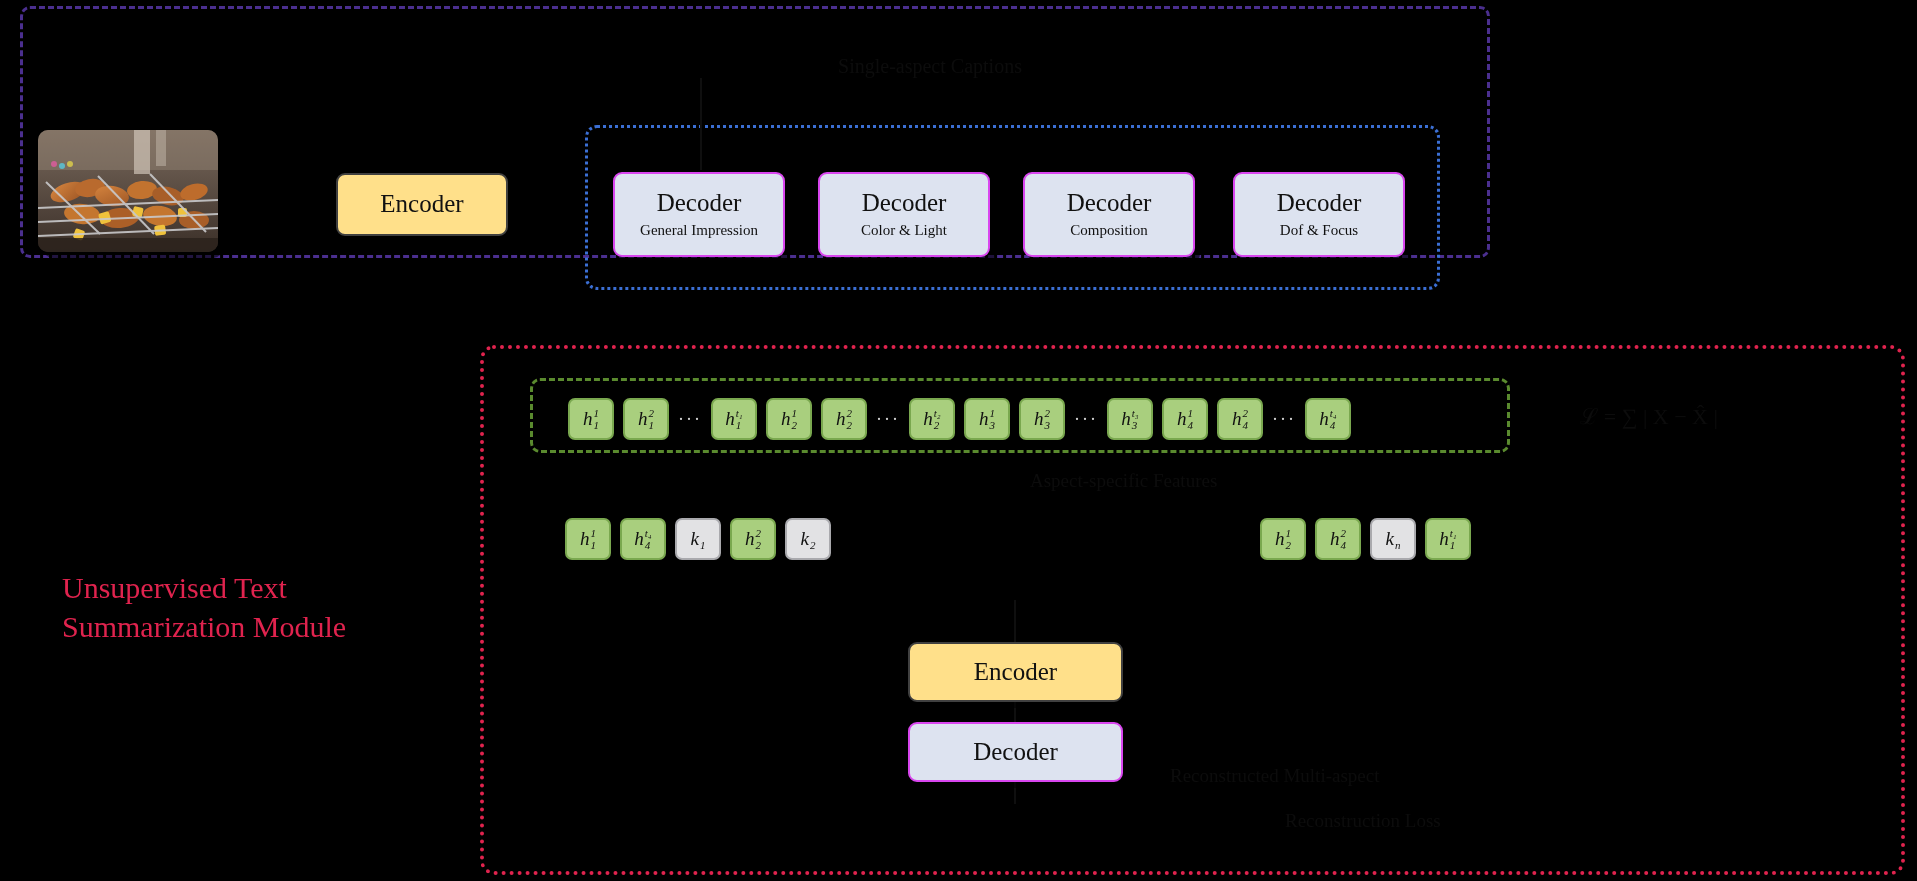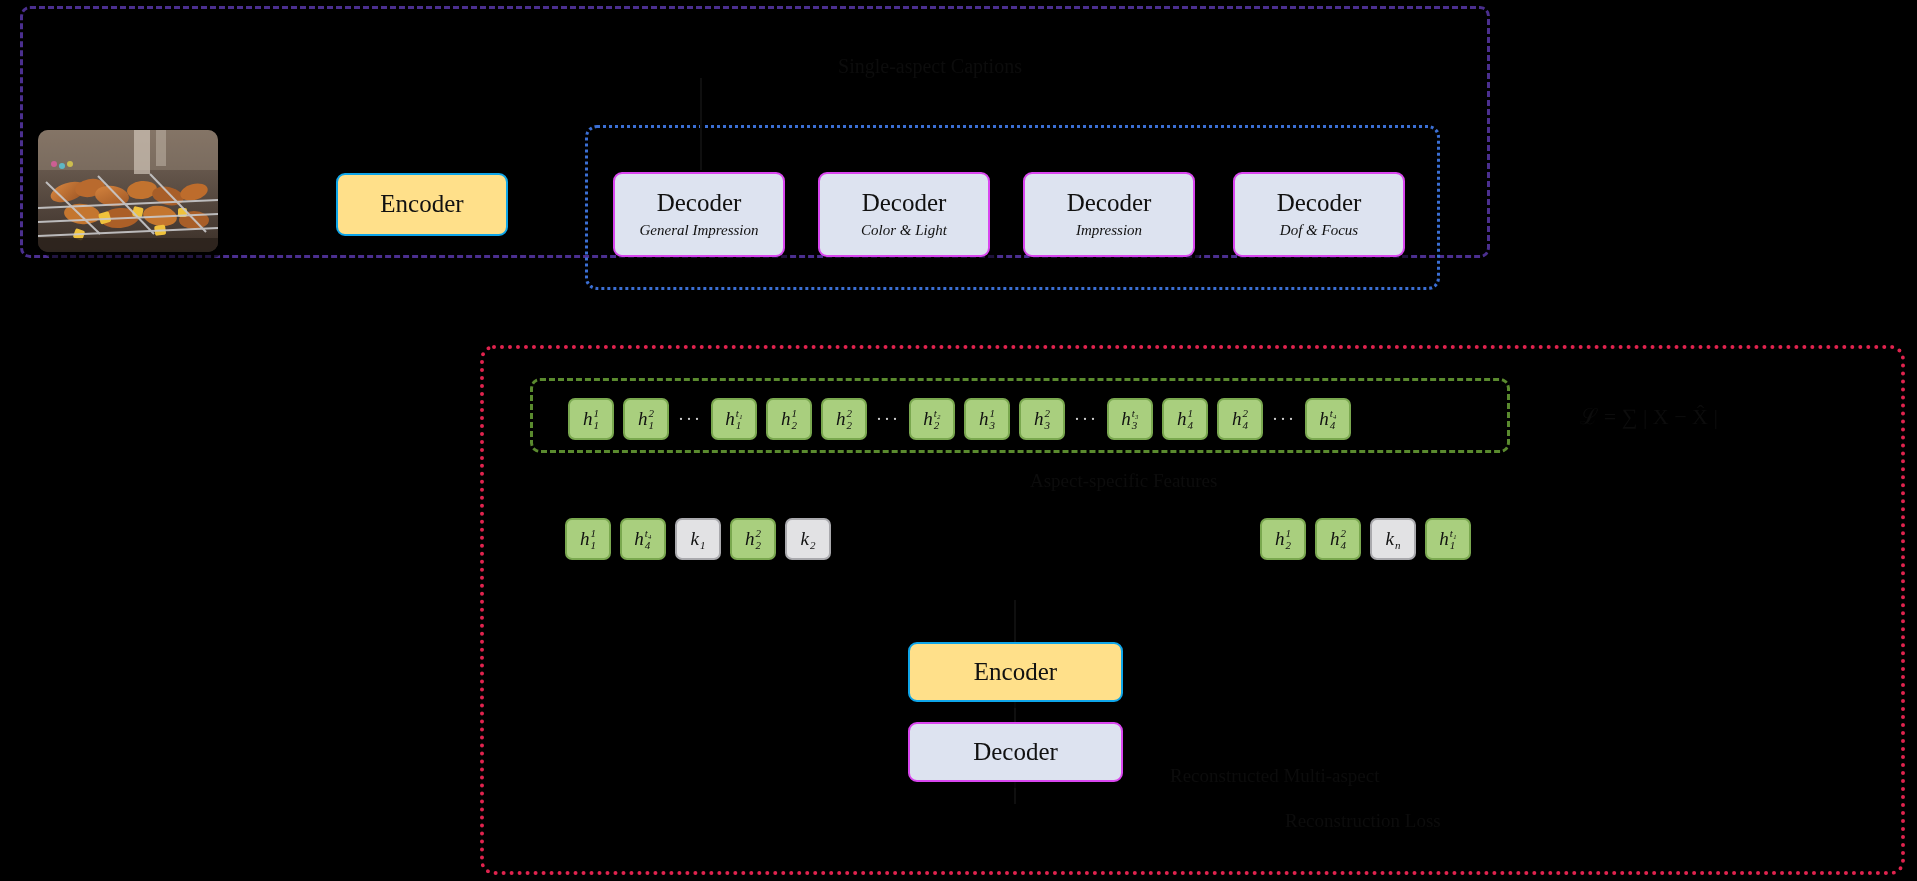--- a/index.html
+++ b/index.html
@@ -85,30 +85,30 @@
     border-radius: 9px;
     display: flex;
     flex-direction: column;
     align-items: center;
     justify-content: center;
     text-align: center;
     box-shadow: 5px 6px 0 rgba(0,0,0,0.6);
   }
   .node-encoder {
     background: #ffe08a;
-    border: 2px solid #0ea5e9;
+    border: 2px solid #404040;
     color: #111111;
   }
   .node-decoder {
     background: #dde3f0;
     border: 2px solid #d946ef;
     color: #111111;
   }
   .node-title { font-size: 25px; line-height: 1.05; }
-  .node-sub   { font-size: 15px; margin-top: 5px; font-style: italic; }
+  .node-sub   { font-size: 15px; margin-top: 5px; }
 
   .enc-top { left: 336px; top: 173px; width: 172px; height: 63px; }
   .dec1 { left: 613px; top: 172px; width: 172px; height: 85px; }
   .dec2 { left: 818px; top: 172px; width: 172px; height: 85px; }
   .dec3 { left: 1023px; top: 172px; width: 172px; height: 85px; }
   .dec4 { left: 1233px; top: 172px; width: 172px; height: 85px; }
 
   .enc-bot { left: 908px; top: 642px; width: 215px; height: 60px; }
   .dec-bot { left: 908px; top: 722px; width: 215px; height: 60px; }
 
@@ -181,20 +181,21 @@
   <div class="abs frame-purple"></div>
   <div class="abs frame-blue"></div>
   <div class="abs frame-red"></div>
   <div class="abs frame-green"></div>
 
   <div class="abs conn v1"></div>
   <div class="abs conn v4"></div>
   <div class="abs conn v2"></div>
   <div class="abs conn v3"></div>
 
+  <div class="abs title-red">Unsupervised Text<br>Summarization Module</div>
 
   <div class="abs photo">
     <svg width="180" height="122" viewBox="0 0 180 122" xmlns="http://www.w3.org/2000/svg">
       <defs>
         <linearGradient id="bg" x1="0" y1="0" x2="0" y2="1">
           <stop offset="0%" stop-color="#7b6a5c"></stop>
           <stop offset="45%" stop-color="#5d4f45"></stop>
           <stop offset="100%" stop-color="#3a2f28"></stop>
         </linearGradient>
         <linearGradient id="meat" x1="0" y1="0" x2="1" y2="1">
@@ -247,21 +248,21 @@
   <div class="abs node node-decoder dec1">
     <div class="node-title">Decoder</div>
     <div class="node-sub">General Impression</div>
   </div>
   <div class="abs node node-decoder dec2">
     <div class="node-title">Decoder</div>
     <div class="node-sub">Color &amp; Light</div>
   </div>
   <div class="abs node node-decoder dec3">
     <div class="node-title">Decoder</div>
-    <div class="node-sub">Impression</div>
+    <div class="node-sub">Composition</div>
   </div>
   <div class="abs node node-decoder dec4">
     <div class="node-title">Decoder</div>
     <div class="node-sub">Dof &amp; Focus</div>
   </div>
 
   <div class="abs faint lbl-aspect-caps">Single-aspect Captions</div>
   <div class="abs faint-sm lbl-aspect-feat">Aspect-specific Features</div>
   <div class="abs faint-sm lbl-recon1">Reconstructed Multi-aspect</div>
   <div class="abs faint-sm lbl-recon2">Reconstruction Loss</div>

